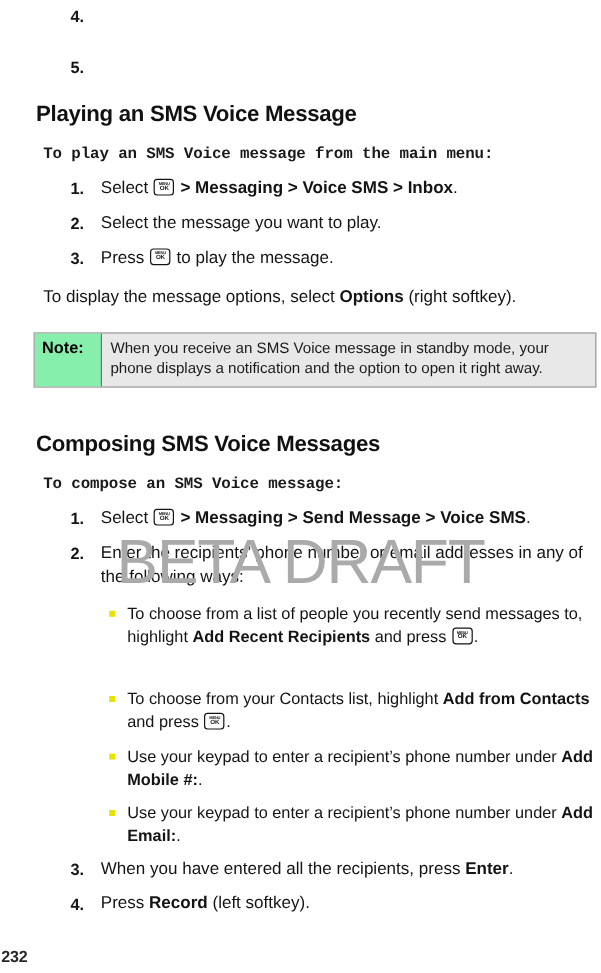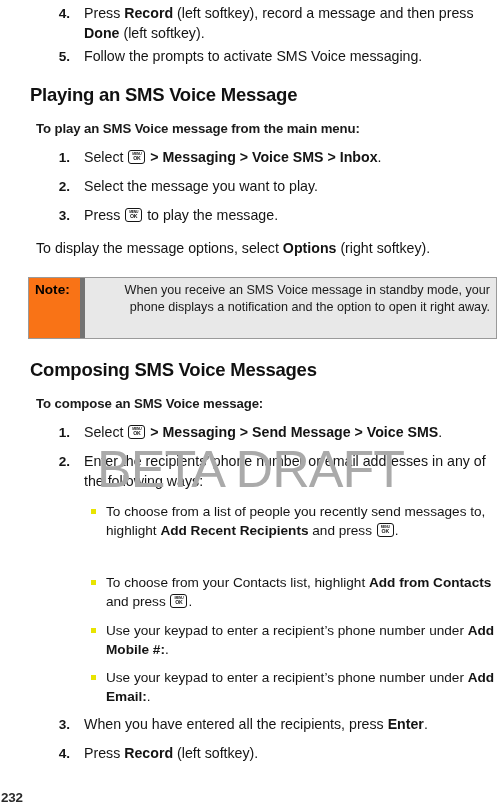--- a/index.html
+++ b/index.html
@@ -53,20 +53,21 @@
     left: 30px;
   }
 
   
   .lead {
     font-size: 13.2px;
     font-weight: bold;
     letter-spacing: -0.1px;
     color: #1a1a1a;
     left: 36px;
+    font-family: Liberation Mono, monospace;
   }
 
   
   .nrow {
     position: absolute;
     left: 36px;
     width: 465px;
     font-size: 14.2px;
     line-height: 19.5px;
     color: #141414;
@@ -153,36 +154,35 @@
     top: 277px;
     width: 469px;
     border: 1px solid #9a9a9a;
     box-sizing: border-box;
     display: flex;
     background: #e8e8e8;
   }
   #note-label {
     width: 56px;
     flex: 0 0 56px;
-    background: #f97316;
-    border-right: 5px solid #737373;
+    background: #86efac;
+    border-right: 1px solid #737373;
     font-size: 13.6px;
     font-weight: bold;
     color: #000000;
     padding: 4px 0 4px 6px;
     box-sizing: border-box;
   }
   #note-body {
     flex: 1 1 auto;
     font-size: 12.6px;
     line-height: 17px;
     color: #1a1a1a;
-    padding: 4px 6px 22px 7px;
+    padding: 4px 6px 6px 7px;
     box-sizing: border-box;
-    text-align: right;
   }
 
   
   #footer {
     position: absolute;
     left: 0;
     top: 790px;
     width: 501px;
     height: 20px;
     font-size: 13.4px;
@@ -201,26 +201,24 @@
     top: 0;
   }
 </style>
 </head>
 <body>
 
 <div id="page">
 
   <div class="nrow" style="top:4px;">
     <span class="num">4.</span>
-    <span class="ntxt">Press <b>Record</b> (left softkey), record a message and then press <b>Done</b> (left softkey).</span>
   </div>
 
   <div class="nrow" style="top:47px;">
     <span class="num">5.</span>
-    <span class="ntxt">Follow the prompts to activate SMS Voice messaging.</span>
   </div>
 
   <div class="blk h2" style="top:84px;">Playing an SMS Voice Message</div>
 
   <div class="blk lead" style="top:121px;">To play an SMS Voice message from the main menu:</div>
 
   <div class="nrow" style="top:148px;">
     <span class="num">1.</span>
     <span class="ntxt">Select <span class="keyicon"><span class="kl1">MENU</span><span class="kl2">OK</span></span><b> &gt; </b><b>Messaging</b><b> &gt; </b><b>Voice SMS</b><b> &gt; </b><b>Inbox</b>.</span>
   </div>

